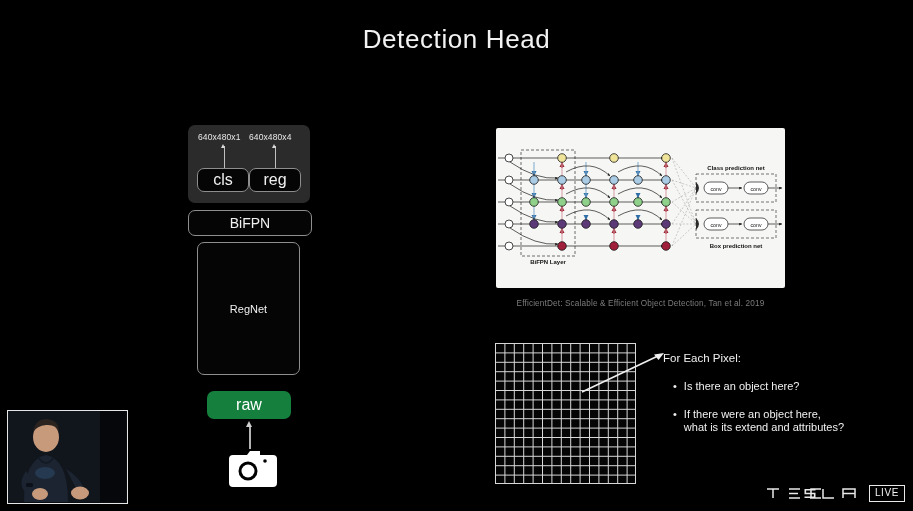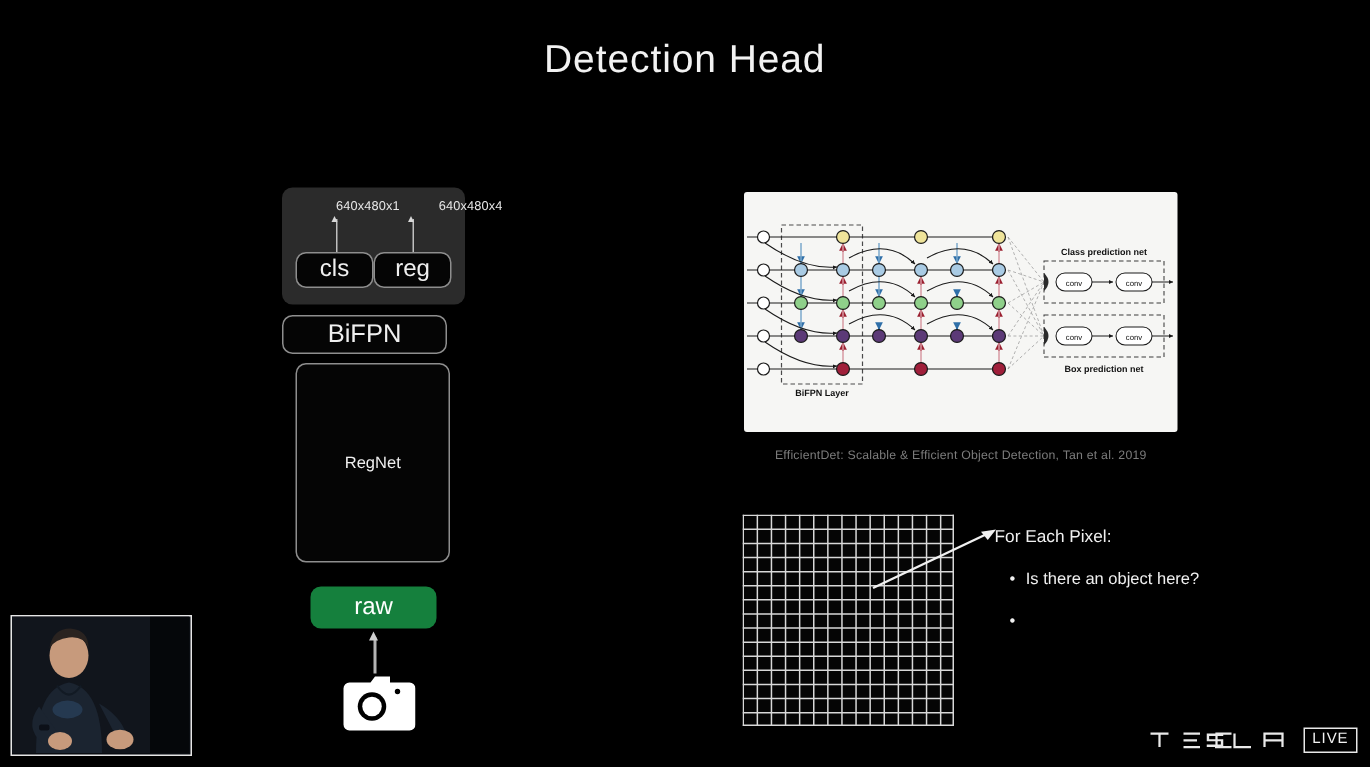--- a/index.html
+++ b/index.html
@@ -45,21 +45,20 @@
     display: flex;
     justify-content: space-between;
     padding: 0 4px;
   }
   .dim-label {
     color: #e8e8e8;
     font-size: 8.5px;
     letter-spacing: 0.1px;
     width: 52px;
     text-align: left;
-    margin-left: 26px;
   }
   .arrow-row {
     display: flex;
     justify-content: space-between;
     padding: 0 4px;
     height: 26px;
   }
   .up-arrow {
     width: 52px;
     position: relative;
@@ -91,23 +90,23 @@
     border: 1px solid #8e8e8e;
     border-radius: 7px;
     color: #f0f0f0;
     display: flex;
     align-items: center;
     justify-content: center;
     font-size: 16px;
   }
   .small-box { width: 53px; height: 24px; }
   #bifpn-box {
-    width: 110px; height: 26px;
+    width: 124px; height: 26px;
     margin-top: 7px;
-    font-size: 17px;
+    font-size: 14px;
   }
   #regnet-box {
     width: 103px; height: 133px;
     margin-top: 6px; margin-left: 9px;
     font-size: 11px;
   }
   #raw-box {
     width: 84px; height: 28px;
     margin-top: 16px; margin-left: 19px;
     background: #15803d;
@@ -480,20 +479,24 @@
   <div id="annotation">
     <div id="annotation-heading">For Each Pixel:</div>
 
     <div class="bullet-item">
       <span class="bullet-dot">•</span>
       <span>Is there an object here?</span>
     </div>
 
     <div class="bullet-item">
       <span class="bullet-dot">•</span>
+      <span>
+        <span class="bullet-line2">If there were an object here,</span>
+        <span class="bullet-line2">what is its extend and attributes?</span>
+      </span>
     </div>
   </div>
 
   <div id="webcam">
     <svg width="118" height="91" viewBox="0 0 118 91" aria-hidden="true">
       <rect x="0" y="0" width="118" height="91" fill="#0b0e13"></rect>
       <rect x="0" y="0" width="118" height="91" fill="#11151c"></rect>
       <rect x="92" y="0" width="26" height="91" fill="#05070a"></rect>
       <ellipse cx="38" cy="26" rx="13" ry="15" fill="#c79a7c"></ellipse>
       <path d="M25 21 Q 27 8 39 8 Q 51 9 51 21 Q 48 13 38 14 Q 29 15 25 21 z" fill="#2a2320"></path>

